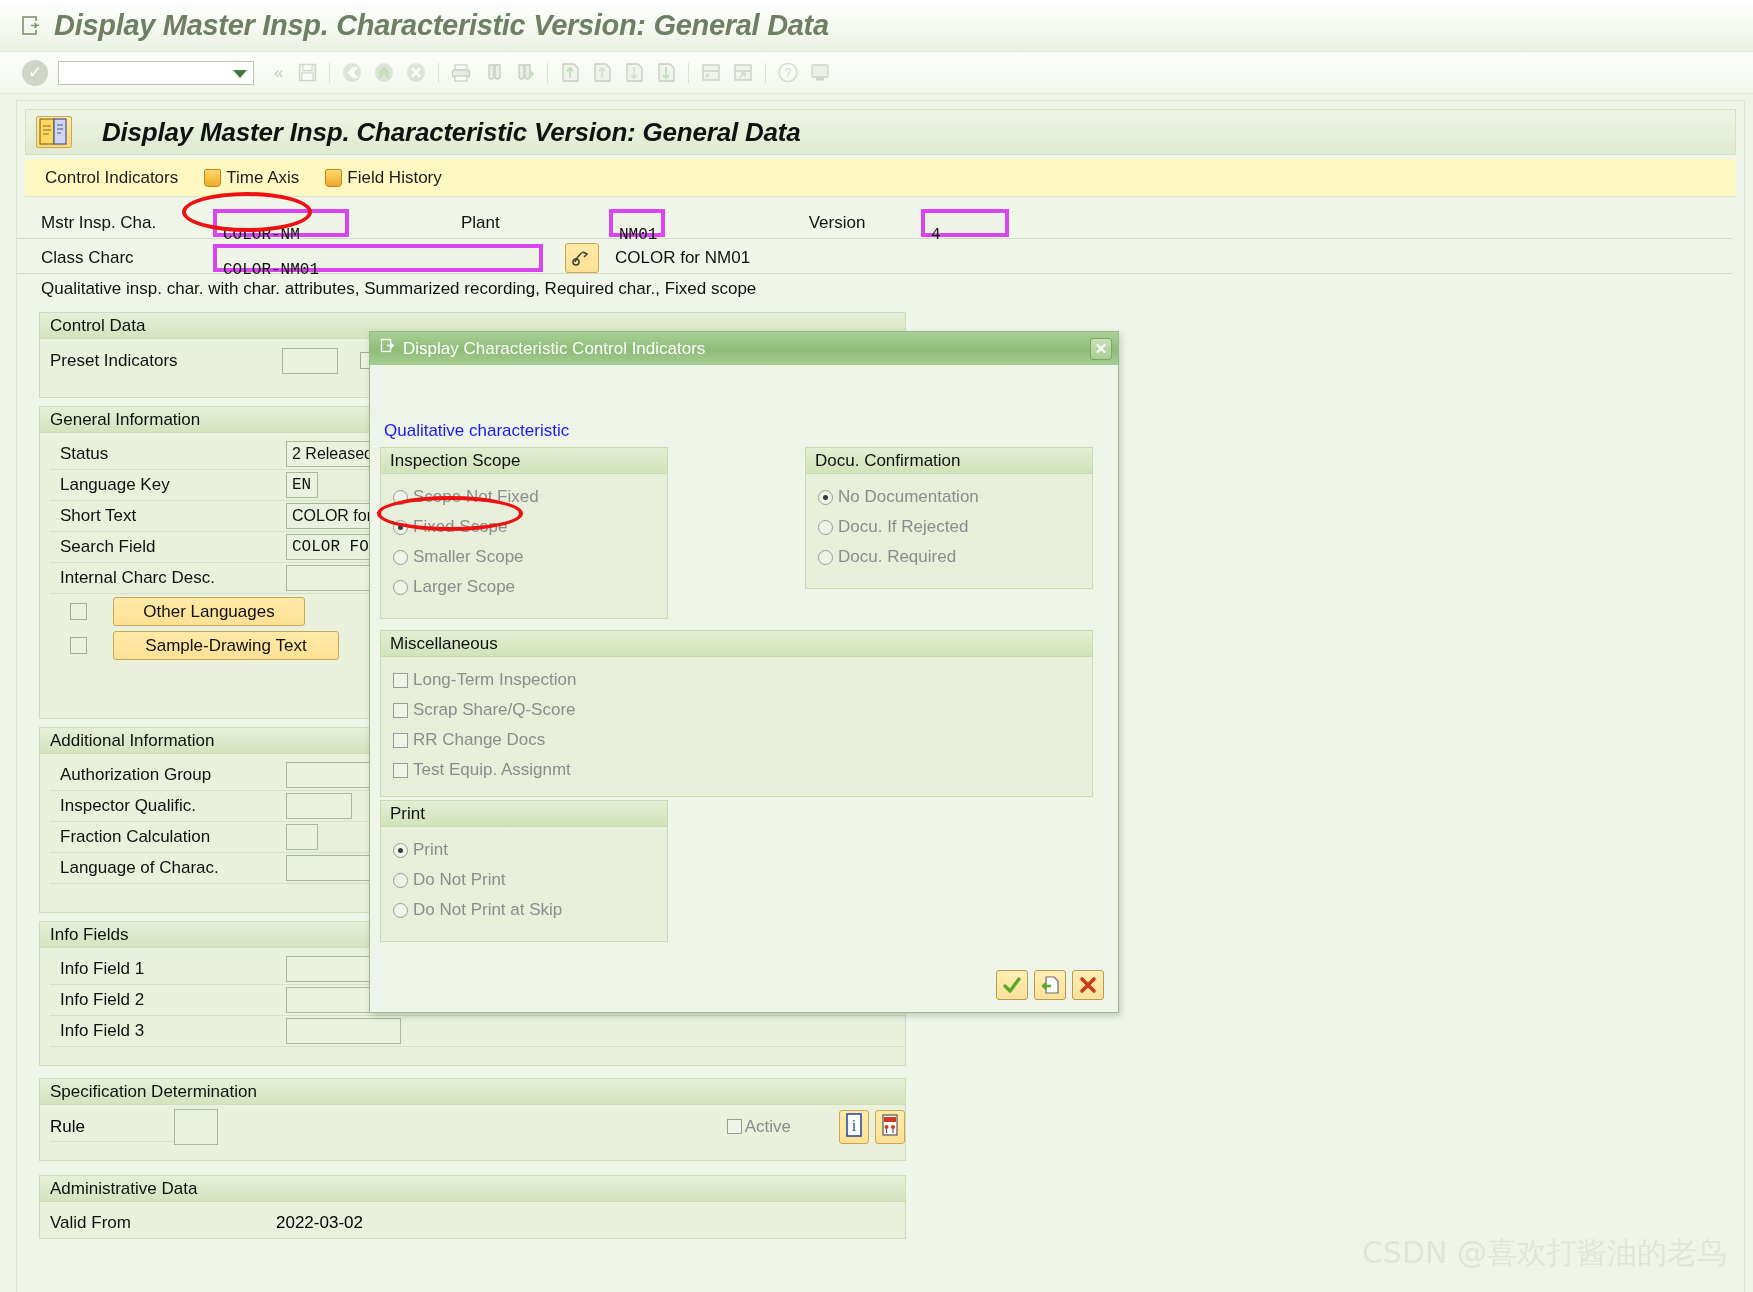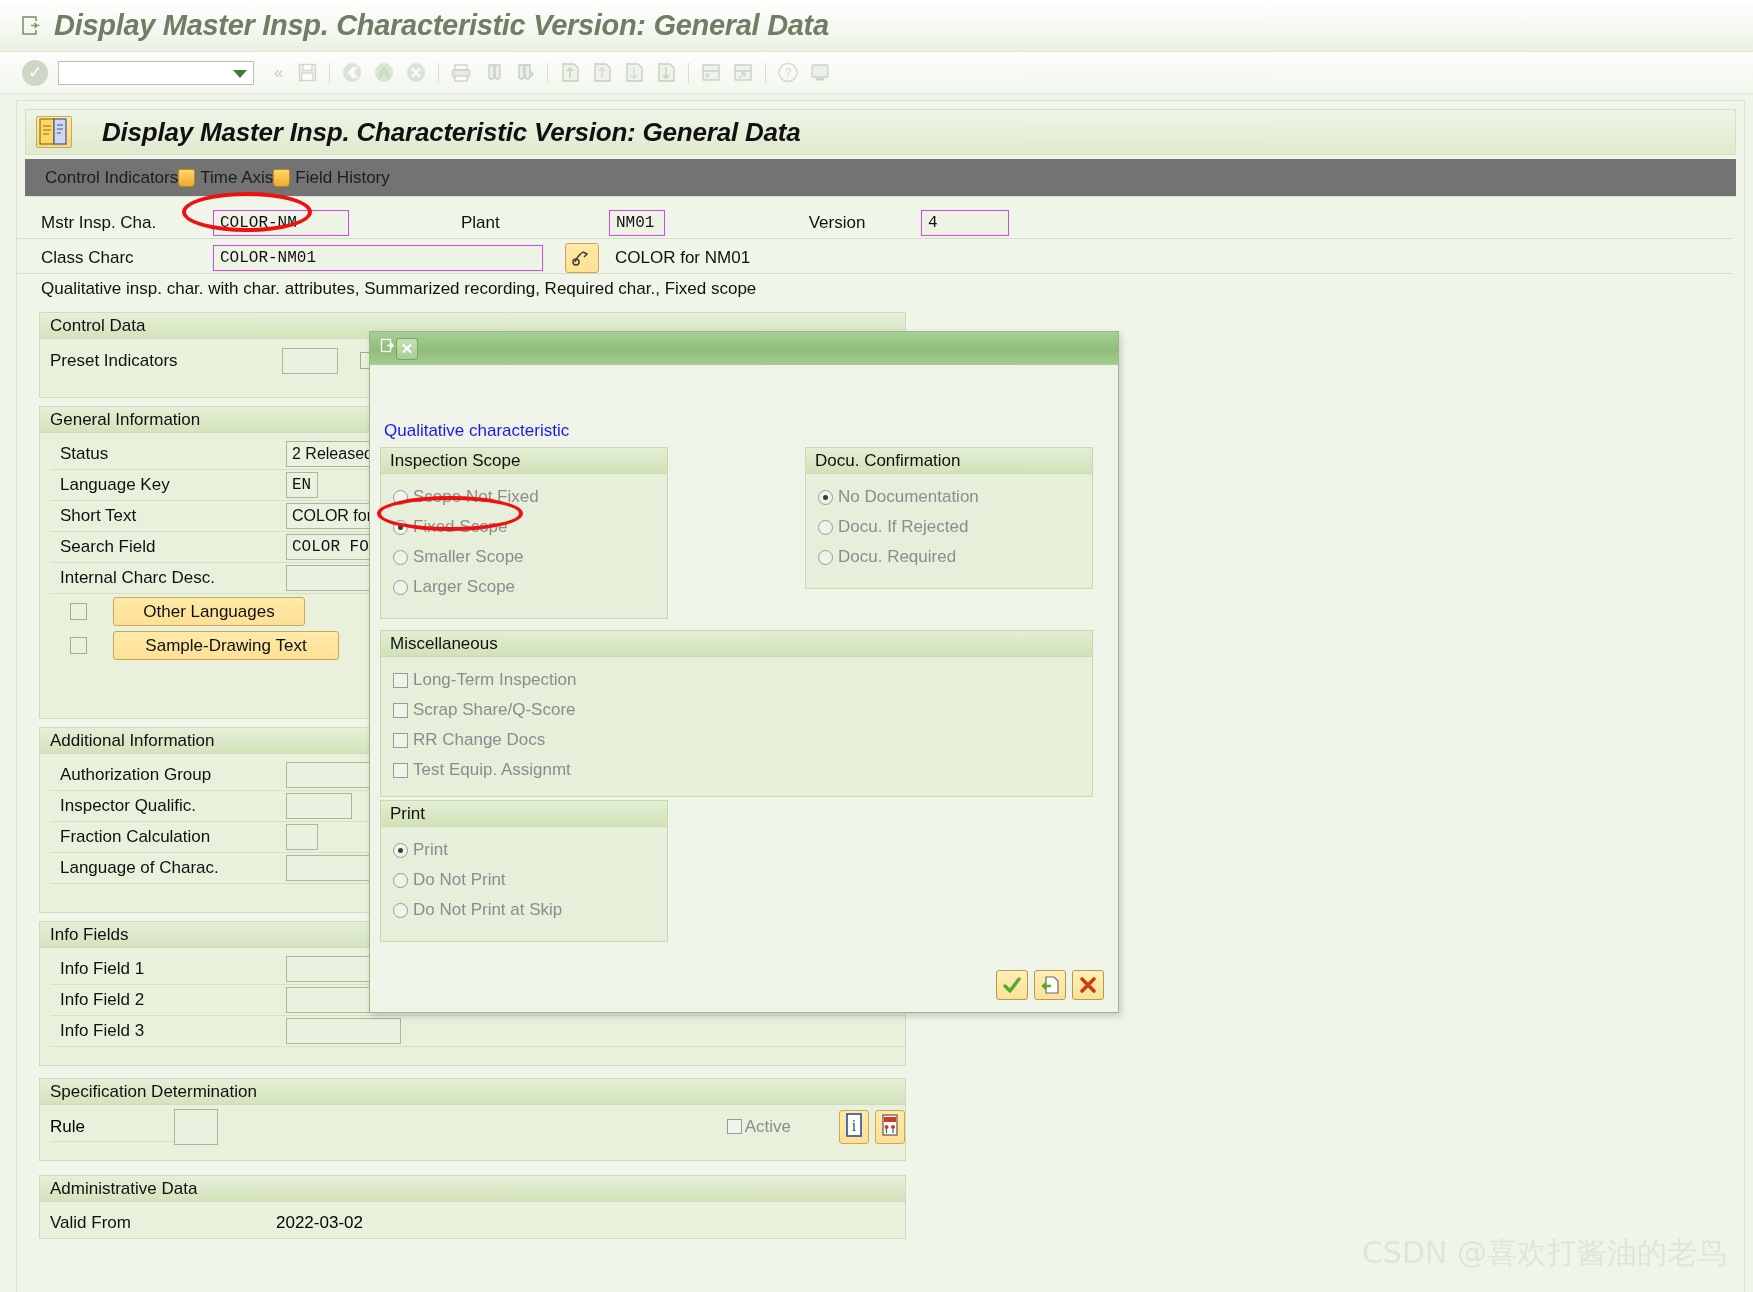--- a/index.html
+++ b/index.html
@@ -84,41 +84,41 @@
     border: 1px solid #c7a95c; border-radius: 2px;
     position: relative; flex: 0 0 auto;
   }
   .screen-head .stitle {
     font-size: 26px; font-weight: bold; font-style: italic;
     color: #111; letter-spacing: -0.2px; white-space: nowrap;
   }
 
   .apptabs {
     margin: 4px 8px 0 8px; height: 38px;
-    display: flex; align-items: center; 
+    display: flex; align-items: center; gap: 26px;
     padding-left: 20px;
-    background: #737373; border-bottom: 1px solid #dde5d2;
+    background: #fef9c3; border-bottom: 1px solid #dde5d2;
   }
   .apptab { display: flex; align-items: center; gap: 5px; font-size: 17px; color: #1d1d1d; }
   .ricon {
     width: 17px; height: 18px;
     background: linear-gradient(to bottom,#ffd86b,#f0a92e);
     border: 1px solid #c2871f; border-radius: 2px 2px 4px 4px;
     flex: 0 0 auto;
   }
 
   
   .keyrow {
     display: flex; align-items: center; height: 32px;
     padding-left: 24px; font-size: 17px; color: #111;
   }
   .klabel { width: 172px; flex: 0 0 auto; }
   .kfield {
-    background: #eef4e5; border: 1px solid #d946ef;
-    height: 26px; line-height: 24px; padding: 0 6px;
+    background: #eef4e5; border: 4px solid #d946ef;
+    height: 26px; line-height: 24px; padding: 10px 6px;
     font-family: "Liberation Mono", monospace; font-size: 16px; color: #111;
   }
   .uline { border-bottom: 1px solid #d3dcc6; }
 
   .desc-line {
     padding-left: 24px; font-size: 17px; color: #111;
     height: 30px; line-height: 30px;
   }
 
   
@@ -543,20 +543,21 @@
   </div>
 
   <div class="dialog">
     <div class="dlg-title">
       <span>
         <svg width="16" height="16" viewBox="0 0 16 16">
           <rect x="1.5" y="1.5" width="9" height="12" fill="none" stroke="#ffffff" stroke-width="1.3"></rect>
           <path d="M7 7.5 h6 M10.5 4.8 l2.8 2.7 l-2.8 2.7" fill="none" stroke="#ffffff" stroke-width="1.3"></path>
         </svg>
       </span>
+      <span class="dt-text">Display Characteristic Control Indicators</span>
       <span class="dlg-close">✕</span>
     </div>
 
     <div class="dlg-body">
 
       <div class="qual-link" style="position:absolute;left:14px;top:56px;">Qualitative characteristic</div>
 
       <div class="dgroup" style="position:absolute;left:10px;top:82px;width:288px;height:172px;">
         <div class="dgroup-hd">Inspection Scope</div>
         <div class="dgroup-body">

